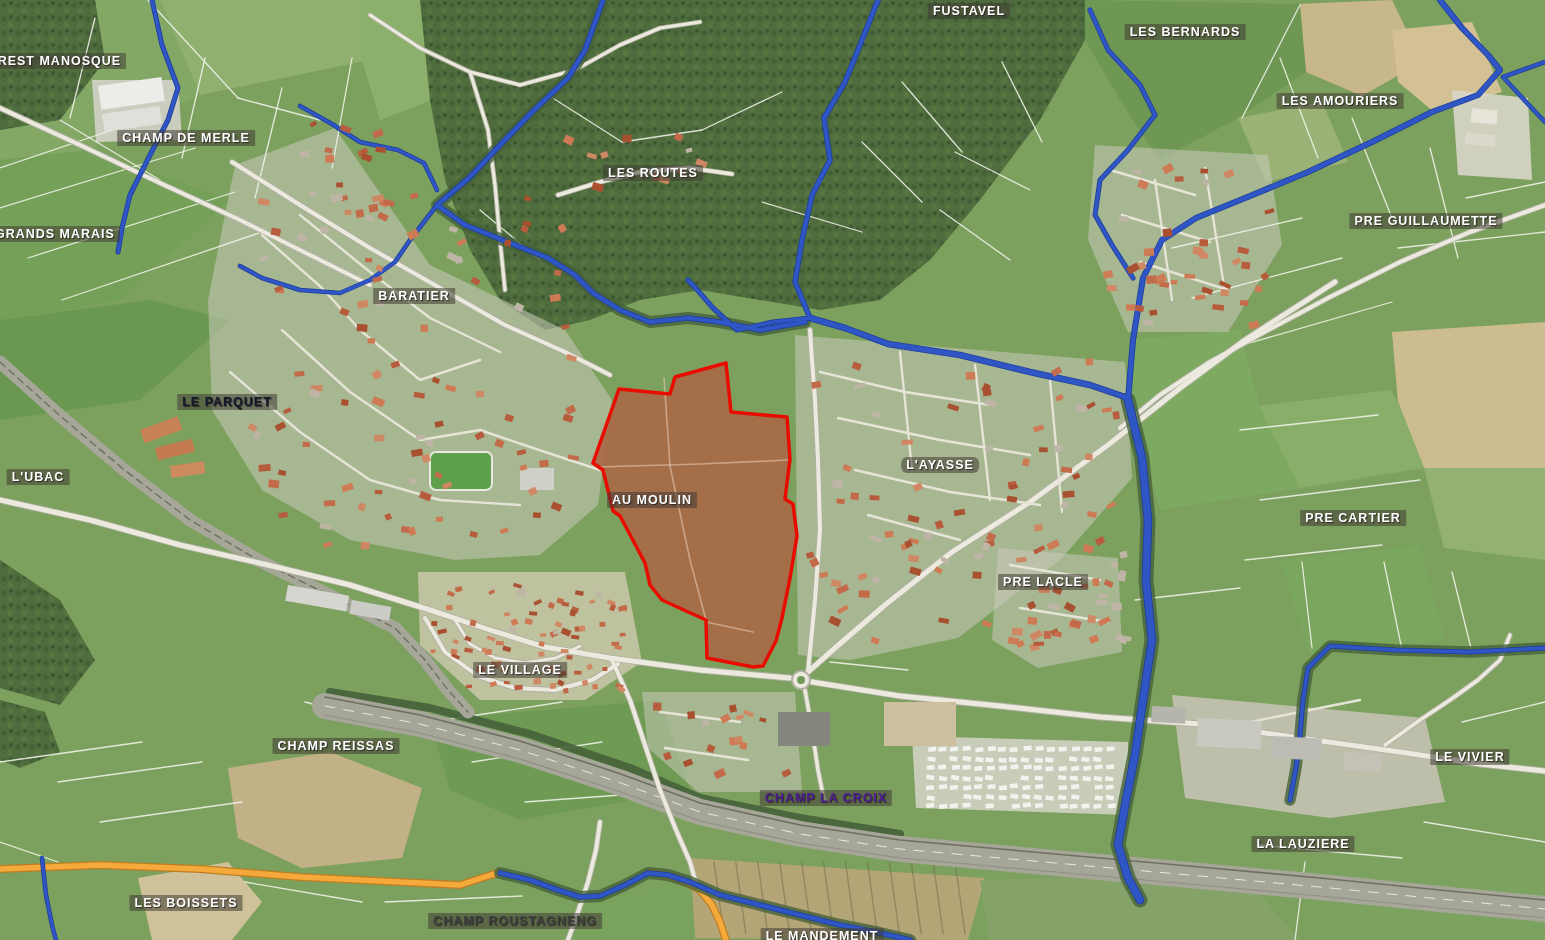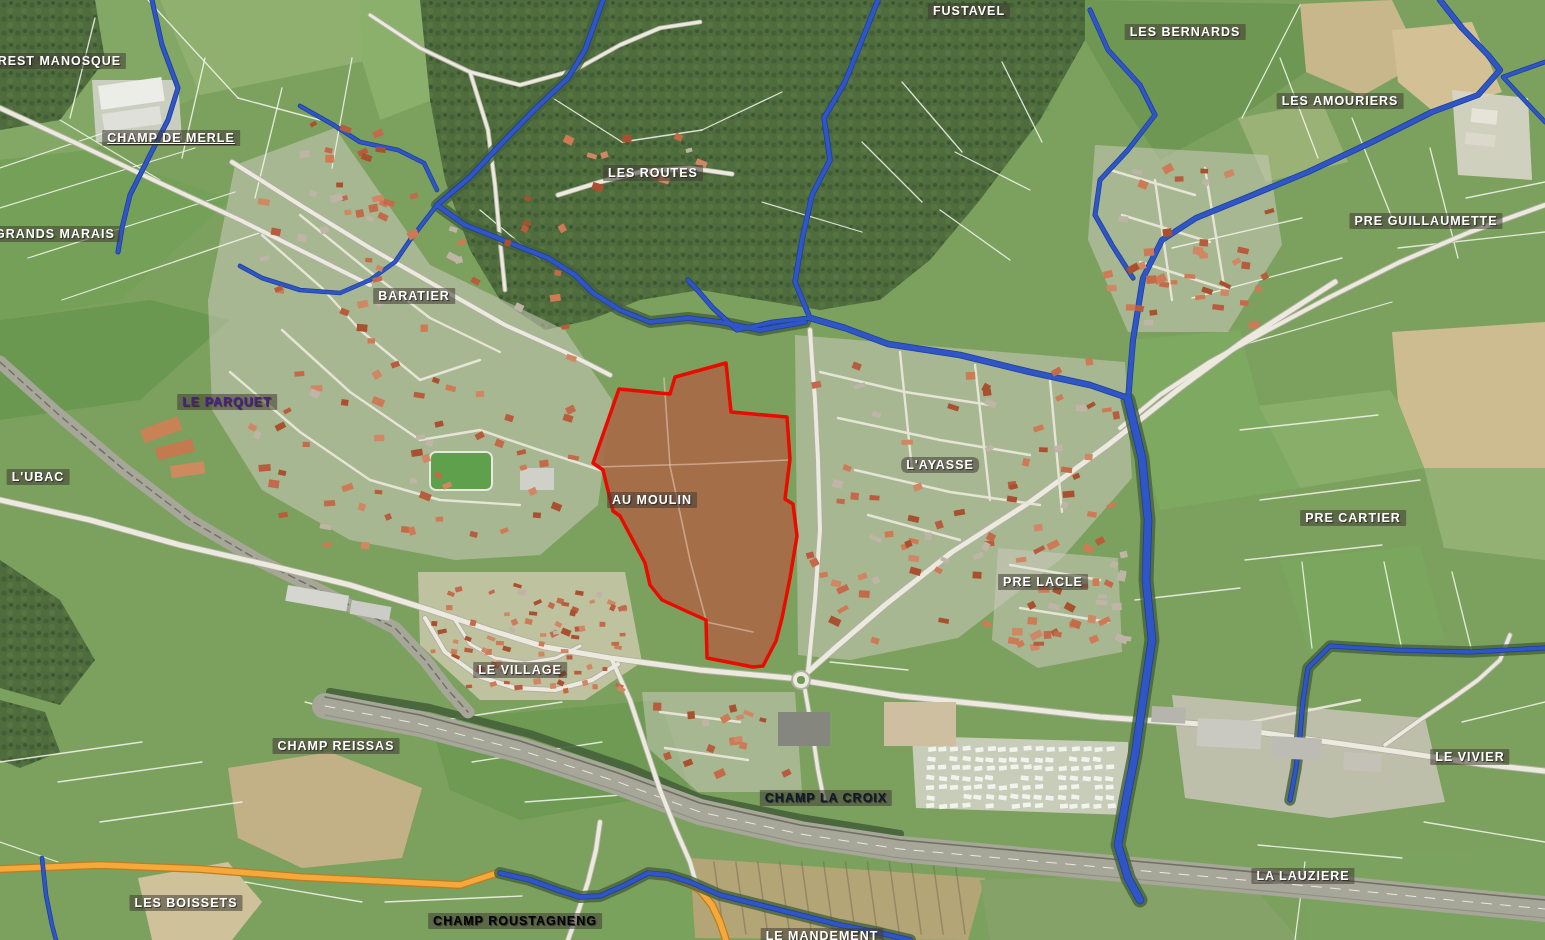--- a/index.html
+++ b/index.html
@@ -722,36 +722,36 @@
     <g id="g-sel">
         <polygon fill="#aa6647" fill-opacity="0.88" points="726,363 731,412 787,417 790,459 785,499 793,504 797,536 790,578 782,618 776,641 763,666 753,667 707,658 706,620 686,611 662,600 650,585 645,563 620,516 613,511 603,470 593,463 619,389 670,394 675,377"></polygon>
         <polyline stroke="rgba(235,208,188,0.55)" stroke-width="1.6" points="596,467 700,464 788,460" fill="none" stroke-linecap="round" stroke-linejoin="round"></polyline>
         <polyline stroke="rgba(235,208,188,0.55)" stroke-width="1.6" points="664,378 670,466 690,560 706,620" fill="none" stroke-linecap="round" stroke-linejoin="round"></polyline>
         <polyline stroke="rgba(235,208,188,0.55)" stroke-width="1.6" points="706,622 753,632" fill="none" stroke-linecap="round" stroke-linejoin="round"></polyline>
         <polygon fill="none" stroke="#e80c00" stroke-width="3.5" stroke-linejoin="round" points="726,363 731,412 787,417 790,459 785,499 793,504 797,536 790,578 782,618 776,641 763,666 753,667 707,658 706,620 686,611 662,600 650,585 645,563 620,516 613,511 603,470 593,463 619,389 670,394 675,377"></polygon>
       </g>
   </svg>
   <div id="labels">
       <div class="plabel" style="left: 54px; top: 61px; background: rgba(66, 60, 52, 0.55); color: rgb(255, 255, 255);">OREST MANOSQUE</div>
-      <div class="plabel" style="left: 171px; top: 138px; background: rgba(66, 60, 52, 0.55); color: rgb(255, 255, 255); text-decoration: underline;">CHAMP DE MERLE</div>
+      <div class="plabel" style="left: 186px; top: 138px; background: rgba(66, 60, 52, 0.55); color: rgb(255, 255, 255);">CHAMP DE MERLE</div>
       <div class="plabel" style="left: 969px; top: 11px; background: rgba(66, 60, 52, 0.55); color: rgb(255, 255, 255);">FUSTAVEL</div>
       <div class="plabel" style="left: 1185px; top: 32px; background: rgba(66, 60, 52, 0.55); color: rgb(255, 255, 255);">LES BERNARDS</div>
       <div class="plabel" style="left: 1340px; top: 101px; background: rgba(66, 60, 52, 0.55); color: rgb(255, 255, 255);">LES AMOURIERS</div>
       <div class="plabel" style="left: 653px; top: 173px; background: rgba(66, 60, 52, 0.55); color: rgb(255, 255, 255); text-align: right;">LES ROUTES</div>
       <div class="plabel" style="left: 48px; top: 234px; background: rgba(66, 60, 52, 0.55); color: rgb(255, 255, 255);">S GRANDS MARAIS</div>
       <div class="plabel" style="left: 1418px; top: 221px; background: rgba(66, 60, 52, 0.55); color: rgb(255, 255, 255); margin-left: 8px;">PRE GUILLAUMETTE</div>
       <div class="plabel" style="left: 414px; top: 296px; background: rgba(66, 60, 52, 0.55); color: rgb(255, 255, 255);">BARATIER</div>
-      <div class="plabel" style="left: 227px; top: 402px; background: rgba(66, 60, 52, 0.55); color: #4c1d95; text-align: right;">LE PARQUET</div>
+      <div class="plabel" style="left: 227px; top: 402px; background: rgba(66, 60, 52, 0.55); color: #0f172a; text-align: right;">LE PARQUET</div>
       <div class="plabel" style="left: 38px; top: 477px; background: rgba(66, 60, 52, 0.55); color: rgb(255, 255, 255);">L'UBAC</div>
       <div class="plabel" style="left: 652px; top: 500px; background: rgba(66, 60, 52, 0.55); color: rgb(255, 255, 255);">AU MOULIN</div>
       <div class="plabel" style="left: 940px; top: 465px; background: rgba(66, 60, 52, 0.55); color: rgb(255, 255, 255); border-radius: 6px;">L'AYASSE</div>
       <div class="plabel" style="left: 1353px; top: 479px; background: rgba(66, 60, 52, 0.55); color: rgb(255, 255, 255); margin-top: 39px;">PRE CARTIER</div>
       <div class="plabel" style="left: 1043px; top: 582px; background: rgba(66, 60, 52, 0.55); color: rgb(255, 255, 255);">PRE LACLE</div>
       <div class="plabel" style="left: 520px; top: 670px; background: rgba(66, 60, 52, 0.55); color: rgb(255, 255, 255);">LE VILLAGE</div>
       <div class="plabel" style="left: 336px; top: 746px; background: rgba(66, 60, 52, 0.55); color: rgb(255, 255, 255);">CHAMP REISSAS</div>
-      <div class="plabel" style="left: 826px; top: 798px; background: rgba(66, 60, 52, 0.55); color: #0f172a;">CHAMP LA CROIX</div>
+      <div class="plabel" style="left: 826px; top: 798px; background: rgba(66, 60, 52, 0.55); color: #4c1d95;">CHAMP LA CROIX</div>
       <div class="plabel" style="left: 1470px; top: 757px; background: rgba(66, 60, 52, 0.55); color: rgb(255, 255, 255);">LE VIVIER</div>
-      <div class="plabel" style="left: 1303px; top: 876px; background: rgba(66, 60, 52, 0.55); color: rgb(255, 255, 255);">LA LAUZIERE</div>
+      <div class="plabel" style="left: 1303px; top: 844px; background: rgba(66, 60, 52, 0.55); color: rgb(255, 255, 255);">LA LAUZIERE</div>
       <div class="plabel" style="left: 186px; top: 903px; background: rgba(66, 60, 52, 0.55); color: rgb(255, 255, 255);">LES BOISSETS</div>
-      <div class="plabel" style="left: 515px; top: 921px; background: rgba(66, 60, 52, 0.55); color: #000000;">CHAMP ROUSTAGNENG</div>
+      <div class="plabel" style="left: 515px; top: 921px; background: rgba(66, 60, 52, 0.55); color: #404040;">CHAMP ROUSTAGNENG</div>
       <div class="plabel" style="left: 822px; top: 936px; background: rgba(66, 60, 52, 0.55); color: rgb(255, 255, 255);">LE MANDEMENT</div>
     </div>
 </div>
 
 </body></html>

